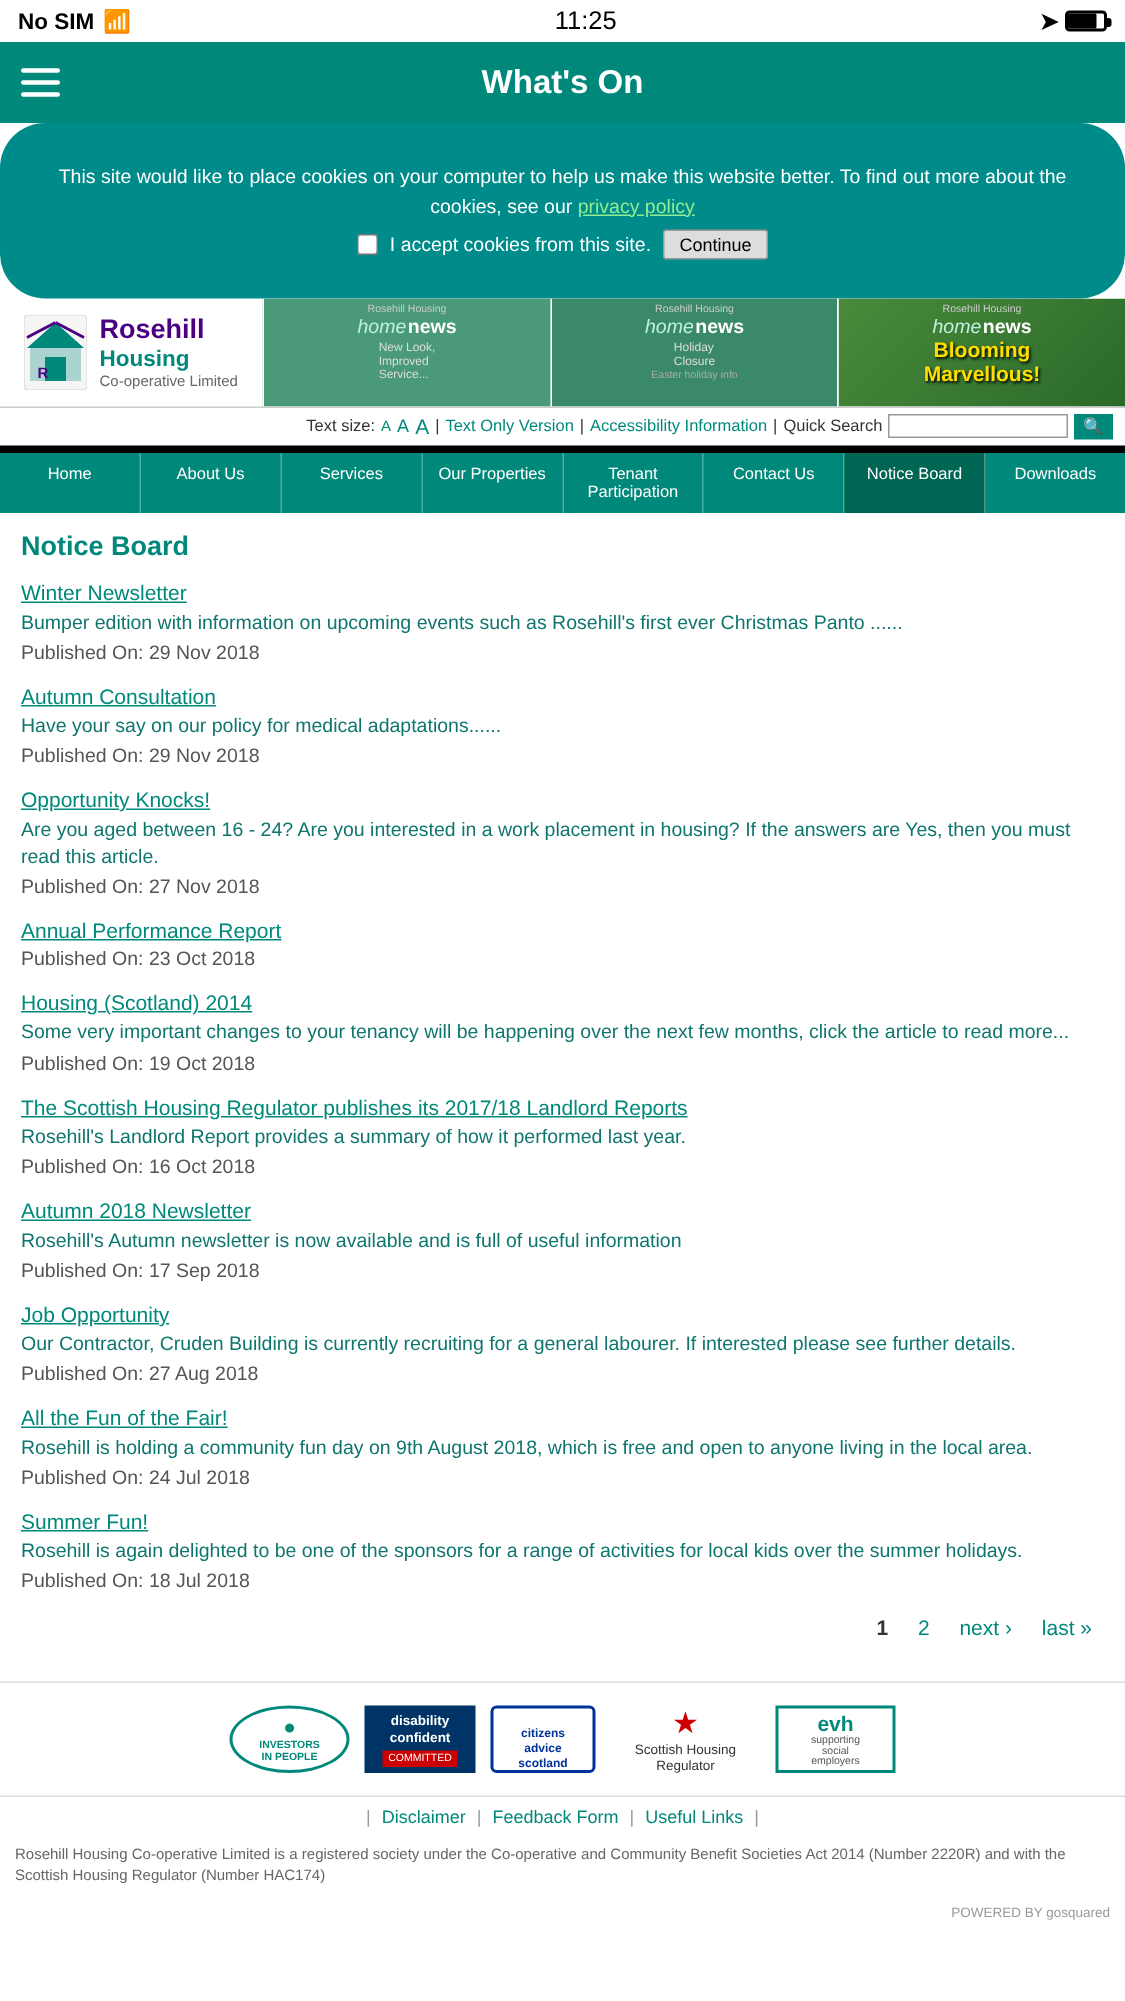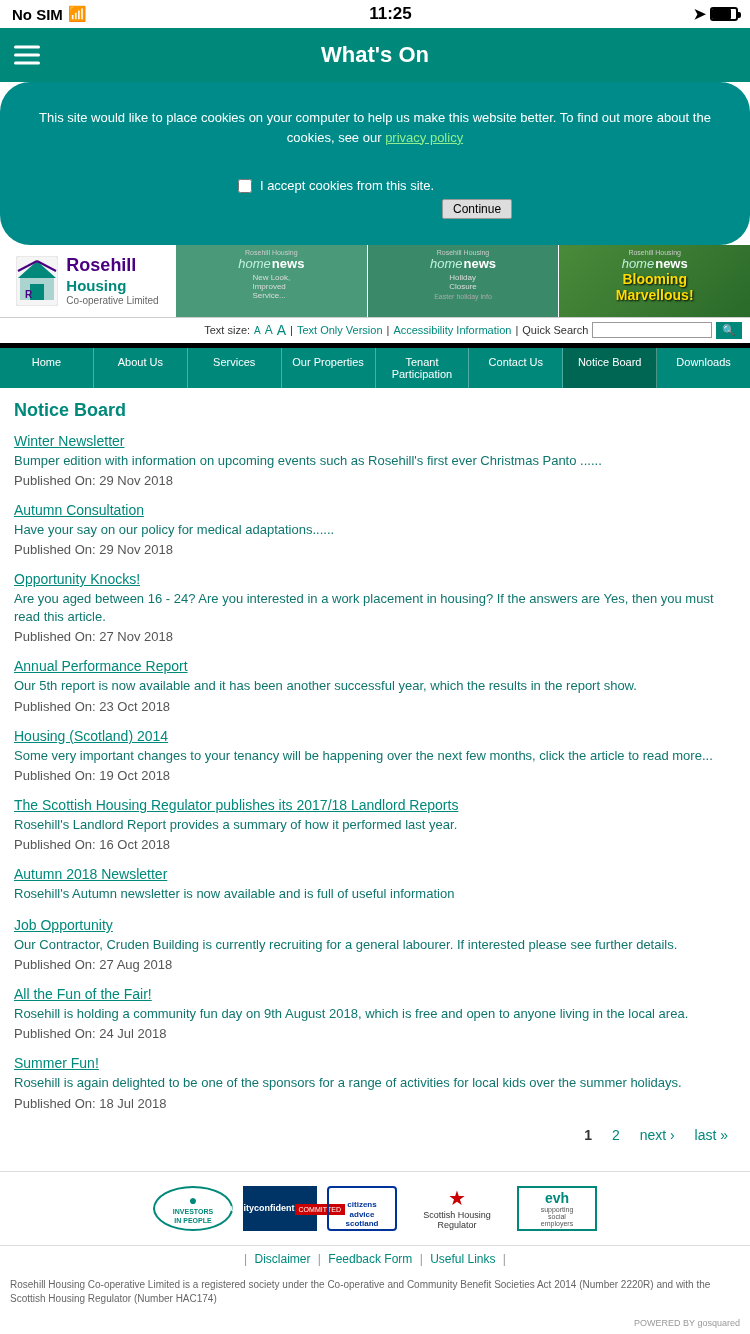--- a/index.html
+++ b/index.html
@@ -10,21 +10,21 @@
     .status-bar {
       background: #fff;
       display: flex;
       justify-content: space-between;
       align-items: center;
       padding: 4px 12px;
       font-size: 15px;
       font-weight: 600;
     }
     .status-left { display: flex; align-items: center; gap: 6px; }
-    .status-center { font-size: 17px; font-weight: 700; }
+    .status-center { font-size: 17px; font-weight: 400; }
     .status-right { display: flex; align-items: center; gap: 4px; }
     .battery-icon {
       width: 28px; height: 14px; border: 2px solid #000; border-radius: 3px; position: relative; display: inline-block;
     }
     .battery-icon::after {
       content: ''; position: absolute; right: -5px; top: 3px; width: 3px; height: 6px; background: #000; border-radius: 0 2px 2px 0;
     }
     .battery-fill {
       width: 80%; height: 100%; background: #000; border-radius: 1px;
     }
@@ -56,21 +56,21 @@
       font-size: 13px;
       line-height: 1.5;
       border-radius: 30px;
     }
     .cookie-banner a { color: #90EE90; }
     .cookie-accept-row {
       display: flex; align-items: center; justify-content: center; gap: 8px; margin-top: 6px;
     }
     .cookie-accept-row input[type="checkbox"] { width: 14px; height: 14px; }
     .continue-btn {
-      background: #ddd; border: 1px solid #999; padding: 2px 10px; font-size: 12px; cursor: pointer; border-radius: 2px; margin-top: 46px;
+      background: #ddd; border: 1px solid #999; padding: 2px 10px; font-size: 12px; cursor: pointer; border-radius: 2px;
     }
 
     
     .logo-banner {
       display: flex;
       align-items: stretch;
       border-bottom: 1px solid #ccc;
     }
     .logo-area {
       width: 175px;
@@ -211,21 +211,21 @@
     }
     .investors-logo {
       border: 2px solid #00897B; color: #00897B;
       width: 80px; height: 45px; border-radius: 50%;
       display: flex; flex-direction: column; align-items: center; justify-content: center;
       font-size: 8px; font-weight: bold; line-height: 1.2;
     }
     .disability-logo {
       background: #003366; color: white;
       width: 74px; height: 45px;
-      display: flex; align-items: center; justify-content: center;
+      display: flex; flex-direction: column; align-items: center; justify-content: center;
       font-size: 8px; line-height: 1.3;
     }
     .disability-committed {
       background: #cc0000; color: white; font-size: 7px; padding: 1px 4px; margin-top: 2px;
     }
     .citizens-logo {
       border: 2px solid #003399; color: #003399;
       width: 70px; height: 45px; border-radius: 4px;
       display: flex; flex-direction: column; align-items: center; justify-content: flex-end;
       font-size: 8px; line-height: 1.2;
@@ -416,36 +416,36 @@
       <div class="notice-desc">Have your say on our policy for medical adaptations......</div>
       <div class="notice-date">Published On: 29 Nov 2018</div>
     </div>
       <div class="notice-item">
       <a class="notice-link">Opportunity Knocks!</a>
       <div class="notice-desc">Are you aged between 16 - 24? Are you interested in a work placement in housing? If the answers are Yes, then you must read this article.</div>
       <div class="notice-date">Published On: 27 Nov 2018</div>
     </div>
       <div class="notice-item">
       <a class="notice-link">Annual Performance Report</a>
-      <div class="notice-desc">Our 5th report is now available and it has been another successful year, which the results in the report show.</div>
       <div class="notice-date">Published On: 23 Oct 2018</div>
     </div>
       <div class="notice-item">
       <a class="notice-link">Housing (Scotland) 2014</a>
       <div class="notice-desc">Some very important changes to your tenancy will be happening over the next few months, click the article to read more...</div>
       <div class="notice-date">Published On: 19 Oct 2018</div>
     </div>
       <div class="notice-item">
       <a class="notice-link">The Scottish Housing Regulator publishes its 2017/18 Landlord Reports</a>
       <div class="notice-desc">Rosehill's Landlord Report provides a summary of how it performed last year.</div>
       <div class="notice-date">Published On: 16 Oct 2018</div>
     </div>
       <div class="notice-item">
       <a class="notice-link">Autumn 2018 Newsletter</a>
       <div class="notice-desc">Rosehill's Autumn newsletter is now available and is full of useful information</div>
+      <div class="notice-date">Published On: 17 Sep 2018</div>
     </div>
       <div class="notice-item">
       <a class="notice-link">Job Opportunity</a>
       <div class="notice-desc">Our Contractor, Cruden Building is currently recruiting for a general labourer. If interested please see further details.</div>
       <div class="notice-date">Published On: 27 Aug 2018</div>
     </div>
       <div class="notice-item">
       <a class="notice-link">All the Fun of the Fair!</a>
       <div class="notice-desc">Rosehill is holding a community fun day on 9th August 2018, which is free and open to anyone living in the local area.</div>
       <div class="notice-date">Published On: 24 Jul 2018</div>

